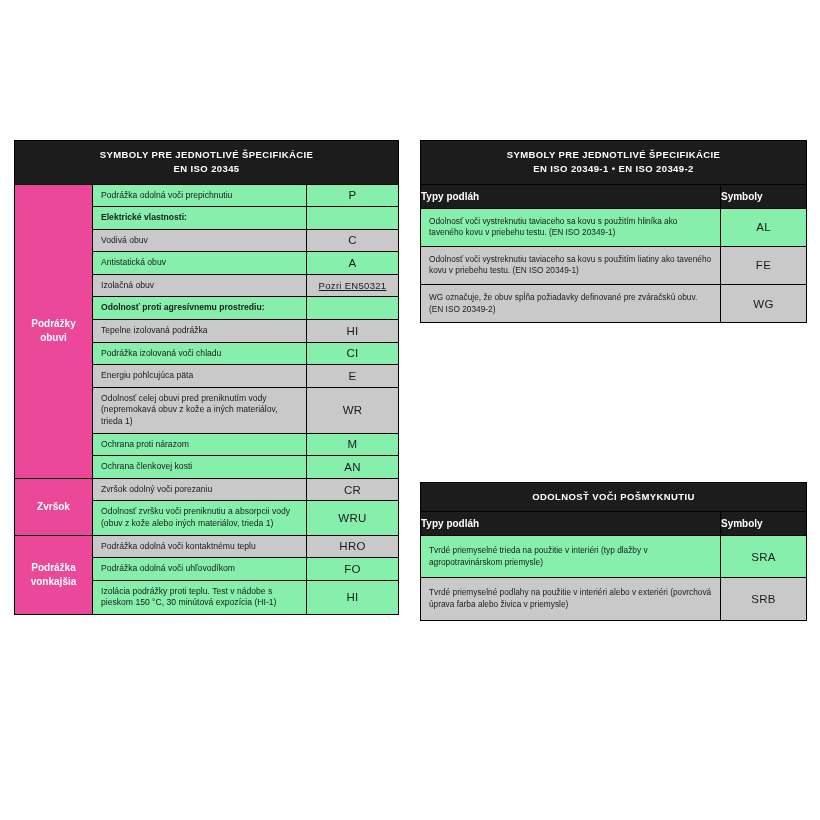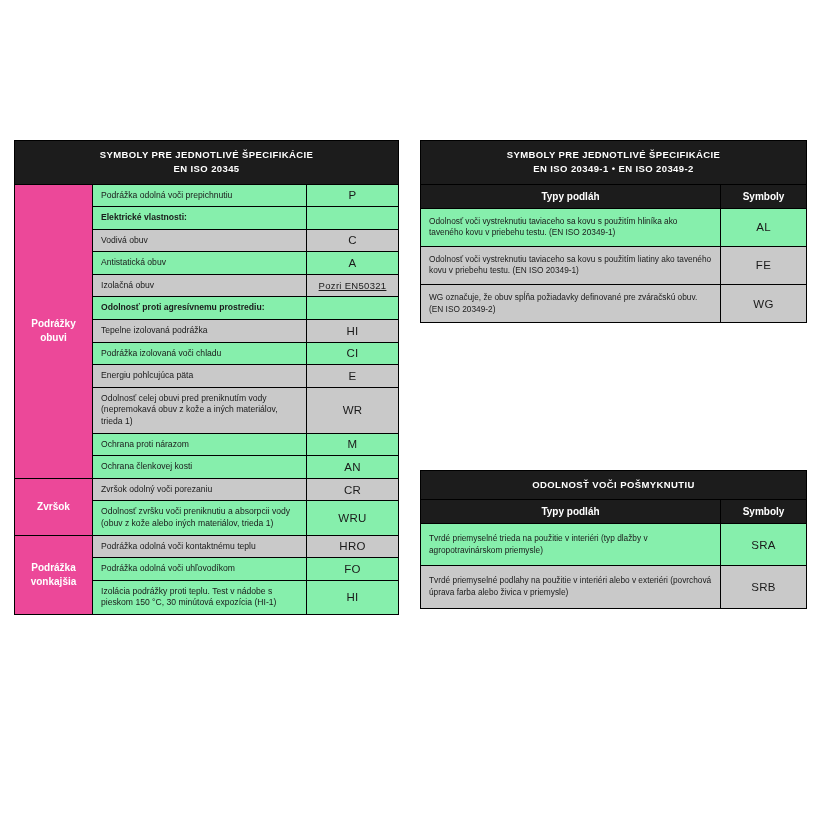--- a/index.html
+++ b/index.html
@@ -42,24 +42,23 @@
     letter-spacing: .4px;
     line-height: 1.5;
     padding: 7px 4px;
     font-size: 9.5px;
   }
   .hdr .l2 { display: block; }
 
   .subhdr {
     background: #1c1c1c;
     color: #ffffff;
-    text-align: center;
     font-weight: bold;
     font-size: 10px;
-    padding: 6px 16px;
+    padding: 6px 0;
   }
 
   .rowlbl {
     padding: 5px 8px;
     font-size: 8.6px;
     line-height: 1.35;
   }
   .rowlbl.bold { font-weight: bold; }
   .sym {
     text-align: center;
@@ -100,21 +99,21 @@
     width: 386px;
   }
   #right-top-block col.c1 { width: 300px; }
   #right-top-block col.c2 { width: 86px; }
   #right-top-block .rowlbl { font-size: 8.3px; line-height: 1.4; padding: 7px 8px; }
 
   
   #right-bottom-block {
     position: absolute;
     left: 420px;
-    top: 470px;
+    top: 482px;
     width: 386px;
   }
   #right-bottom-block col.c1 { width: 300px; }
   #right-bottom-block col.c2 { width: 86px; }
   #right-bottom-block .rowlbl { font-size: 8.3px; line-height: 1.4; padding: 9px 8px; }
 </style>
 </head>
 <body>
 
 <div class="page">

